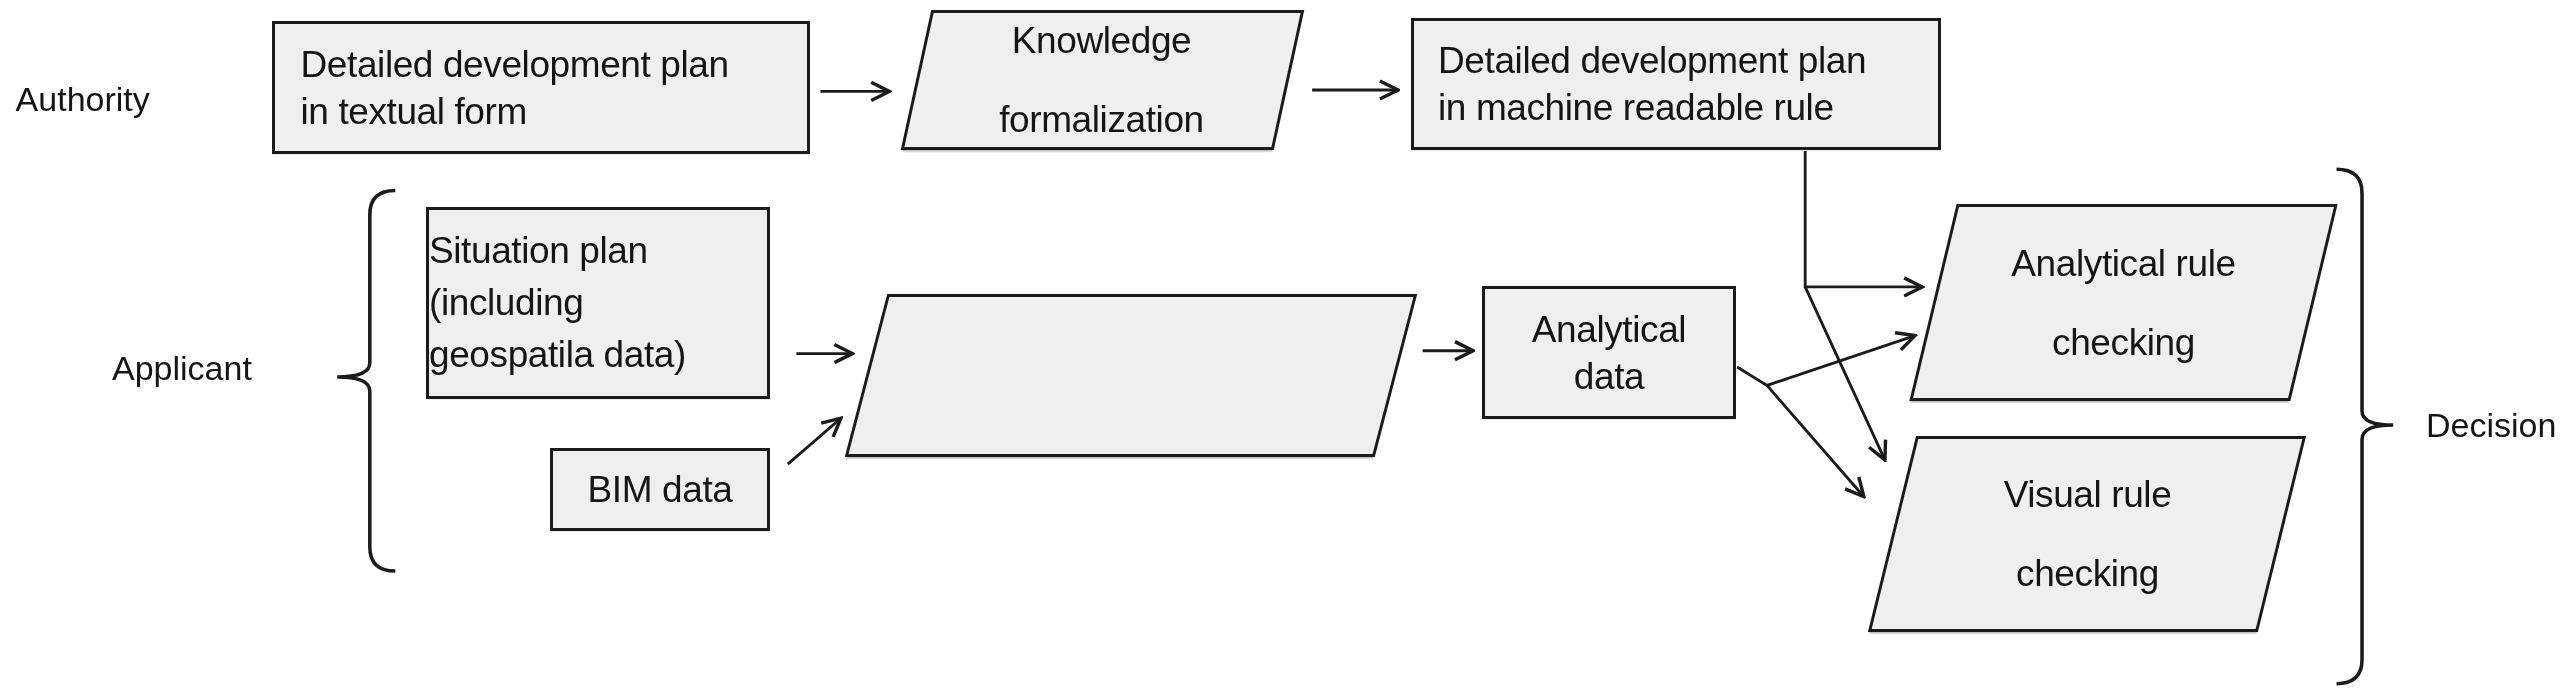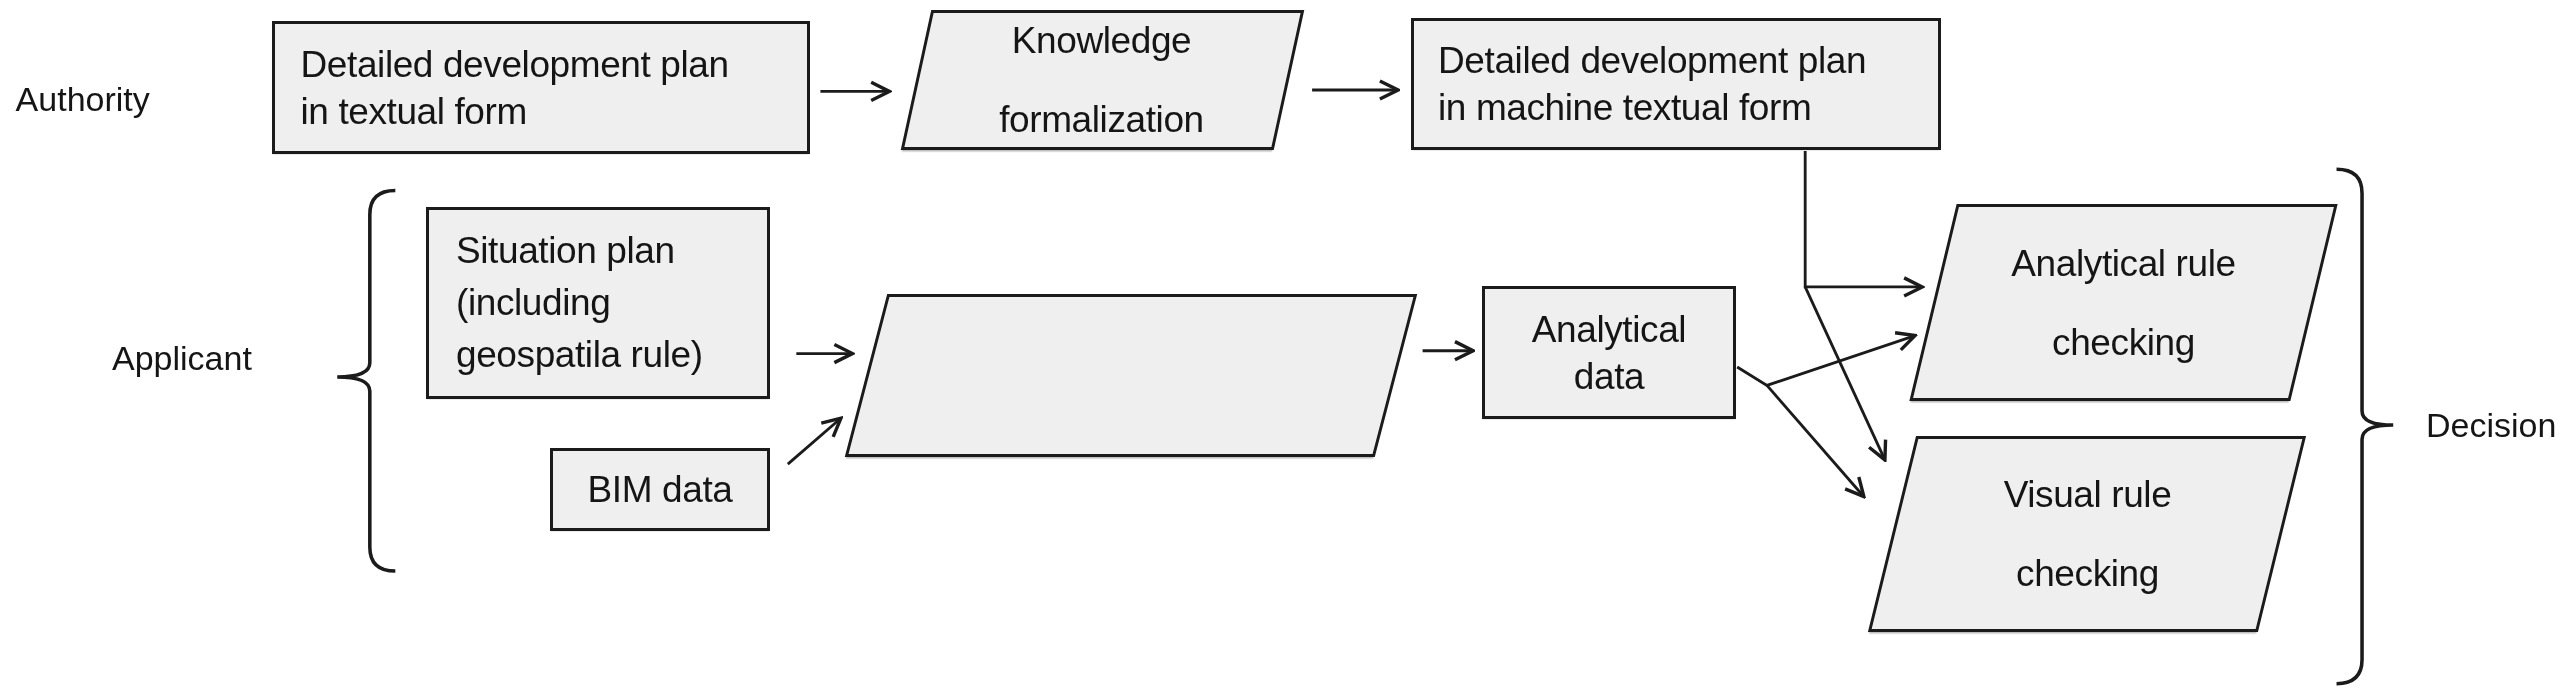--- a/index.html
+++ b/index.html
@@ -93,37 +93,37 @@
 
     <polyline points="2452,518 2494,544 2702,474" fill="none" stroke="#1b1b1b" stroke-width="4" marker-end="url(#arrow)"></polyline>
     <line x1="2494" y1="544" x2="2630" y2="700" stroke="#1b1b1b" stroke-width="4" marker-end="url(#arrow)"></line>
 
     <path d="M 558,269 Q 522,269 522,303 L 522,512 Q 522,532 476,532 Q 522,532 522,552 L 522,772 Q 522,806 558,806" fill="none" stroke="#1b1b1b" stroke-width="5"></path>
 
     <path d="M 3298,239 Q 3334,239 3334,273 L 3334,580 Q 3334,600 3378,600 Q 3334,600 3334,620 L 3334,931 Q 3334,965 3298,965" fill="none" stroke="#1b1b1b" stroke-width="5"></path>
   </svg>
 
   <div class="side-label" style="left:15.6px; top:79px;">Authority</div>
-  <div class="side-label" style="left:112px; top:338px;text-align:center;">Applicant</div>
+  <div class="side-label" style="left:112px; top:348px;text-align:center;">Applicant</div>
   <div class="side-label" style="left:2426px; top:405px;">Decision</div>
 
   <div class="box left-align" style="left:272px; top:21px; width:538px; height:133px; padding-left:25.5px;">
     <span>Detailed development plan</span>
     <span>in textual form</span>
   </div>
 
   <div class="box left-align" style="left:1411px; top:17.7px; width:530px; height:132px; padding-left:24px;">
     <span>Detailed development plan</span>
-    <span>in machine textual form</span>
+    <span>in machine readable rule</span>
   </div>
 
-  <div class="box left-align" style="left:426px; top:207px; width:344px; height:192px; padding-left:27px; line-height:52px;">
+  <div class="box left-align" style="left:426px; top:207px; width:344px; height:192px; line-height:52px;">
     <span>Situation plan</span>
     <span>(including</span>
-    <span>geospatila rule)</span>
+    <span>geospatila data)</span>
   </div>
 
   <div class="box center-align" style="left:550px; top:448px; width:220px; height:83px;">
     <span>BIM data</span>
   </div>
 
   <div class="box center-align" style="left:1482px; top:286px; width:254px; height:133px;">
     <span>Analytical</span>
     <span>data</span>
   </div>

